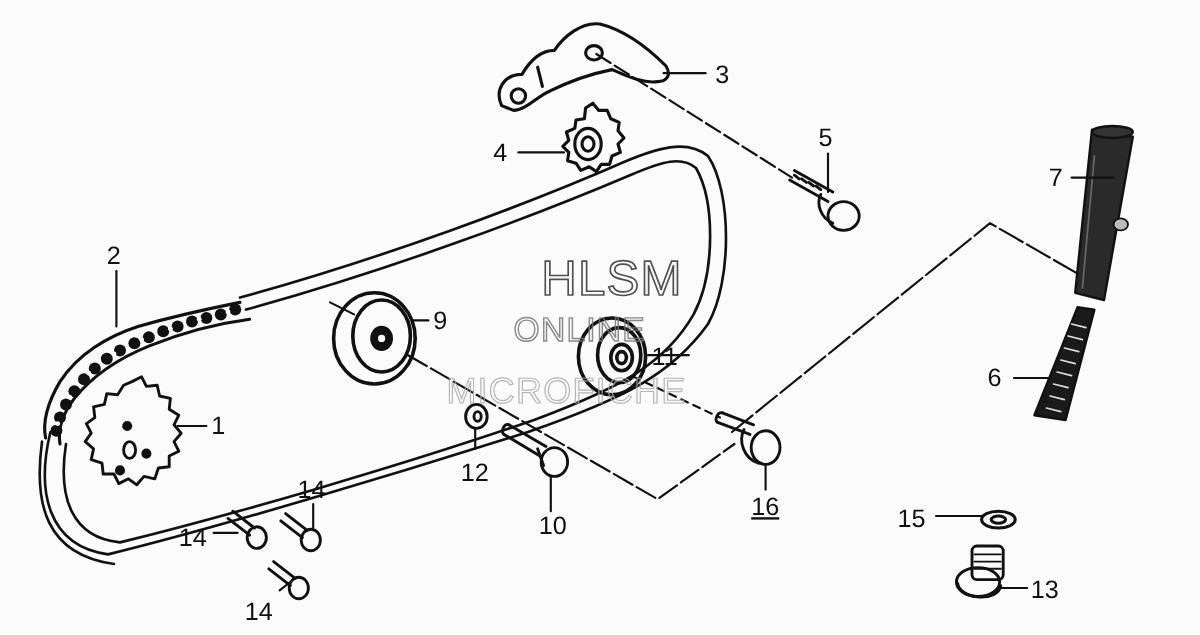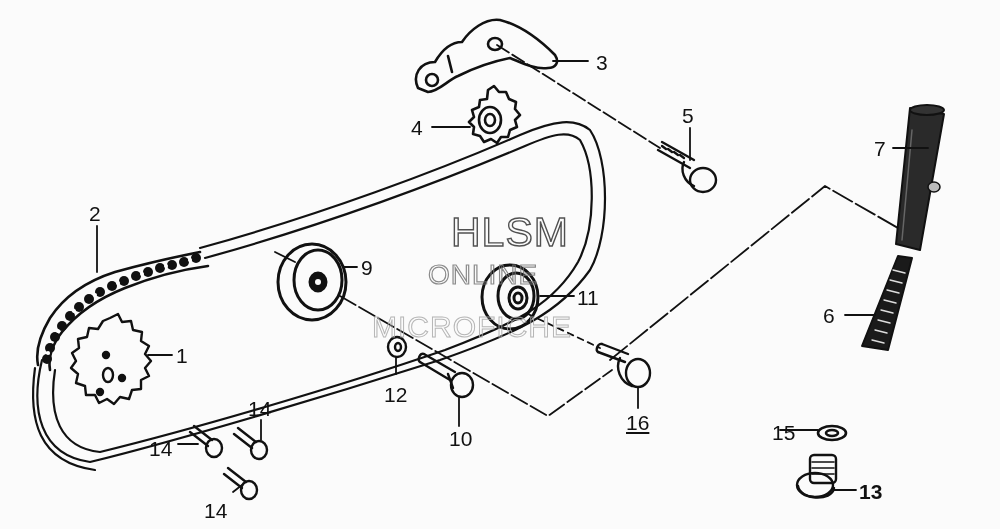--- a/index.html
+++ b/index.html
@@ -227,20 +227,20 @@
 
 <div class="part-label" style="left:176px; top:345px;">1</div>
 <div class="part-label" style="left:89px; top:203px;">2</div>
 <div class="part-label" style="left:596px; top:52px;">3</div>
 <div class="part-label" style="left:411px; top:117px;">4</div>
 <div class="part-label" style="left:682px; top:105px;">5</div>
 <div class="part-label" style="left:823px; top:305px;">6</div>
 <div class="part-label" style="left:874px; top:138px;">7</div>
 <div class="part-label" style="left:361px; top:257px;">9</div>
 <div class="part-label" style="left:449px; top:428px;">10</div>
-<div class="part-label" style="left:577px; top:287px;">11</div>
+<div class="part-label" style="left:543px; top:287px;">11</div>
 <div class="part-label" style="left:384px; top:384px;">12</div>
-<div class="part-label" style="left:859px; top:481px;font-weight:bold;">13</div>
+<div class="part-label" style="left:859px; top:481px;">13</div>
 <div class="part-label" style="left:149px; top:438px;">14</div>
 <div class="part-label" style="left:248px; top:398px;">14</div>
 <div class="part-label" style="left:204px; top:500px;">14</div>
-<div class="part-label" style="left:772px; top:422px;">15</div>
+<div class="part-label" style="left:748px; top:422px;">15</div>
 <div class="part-label" style="left:626px; top:412px;text-decoration:underline;">16</div>
 
 </body></html>

